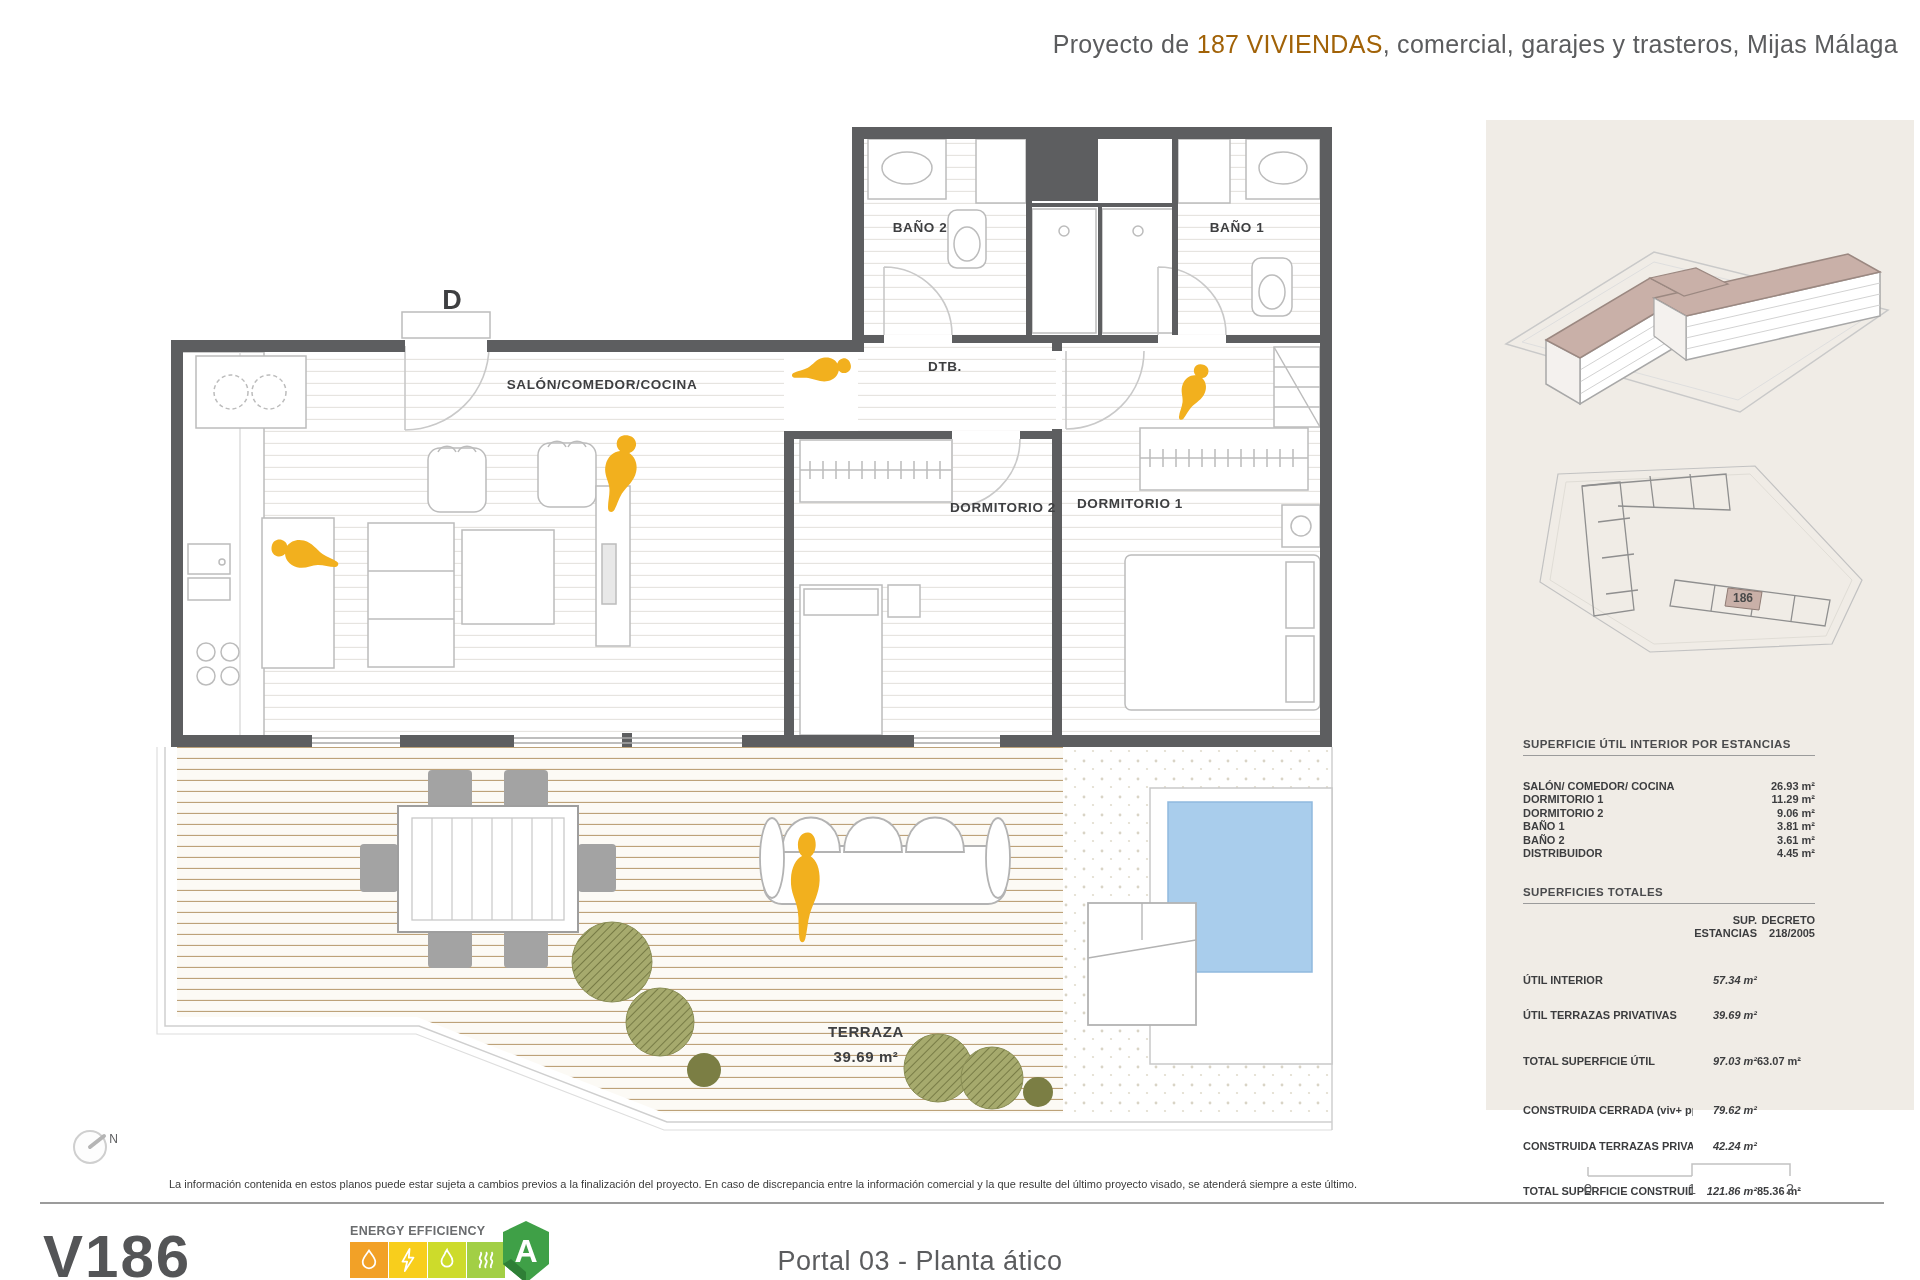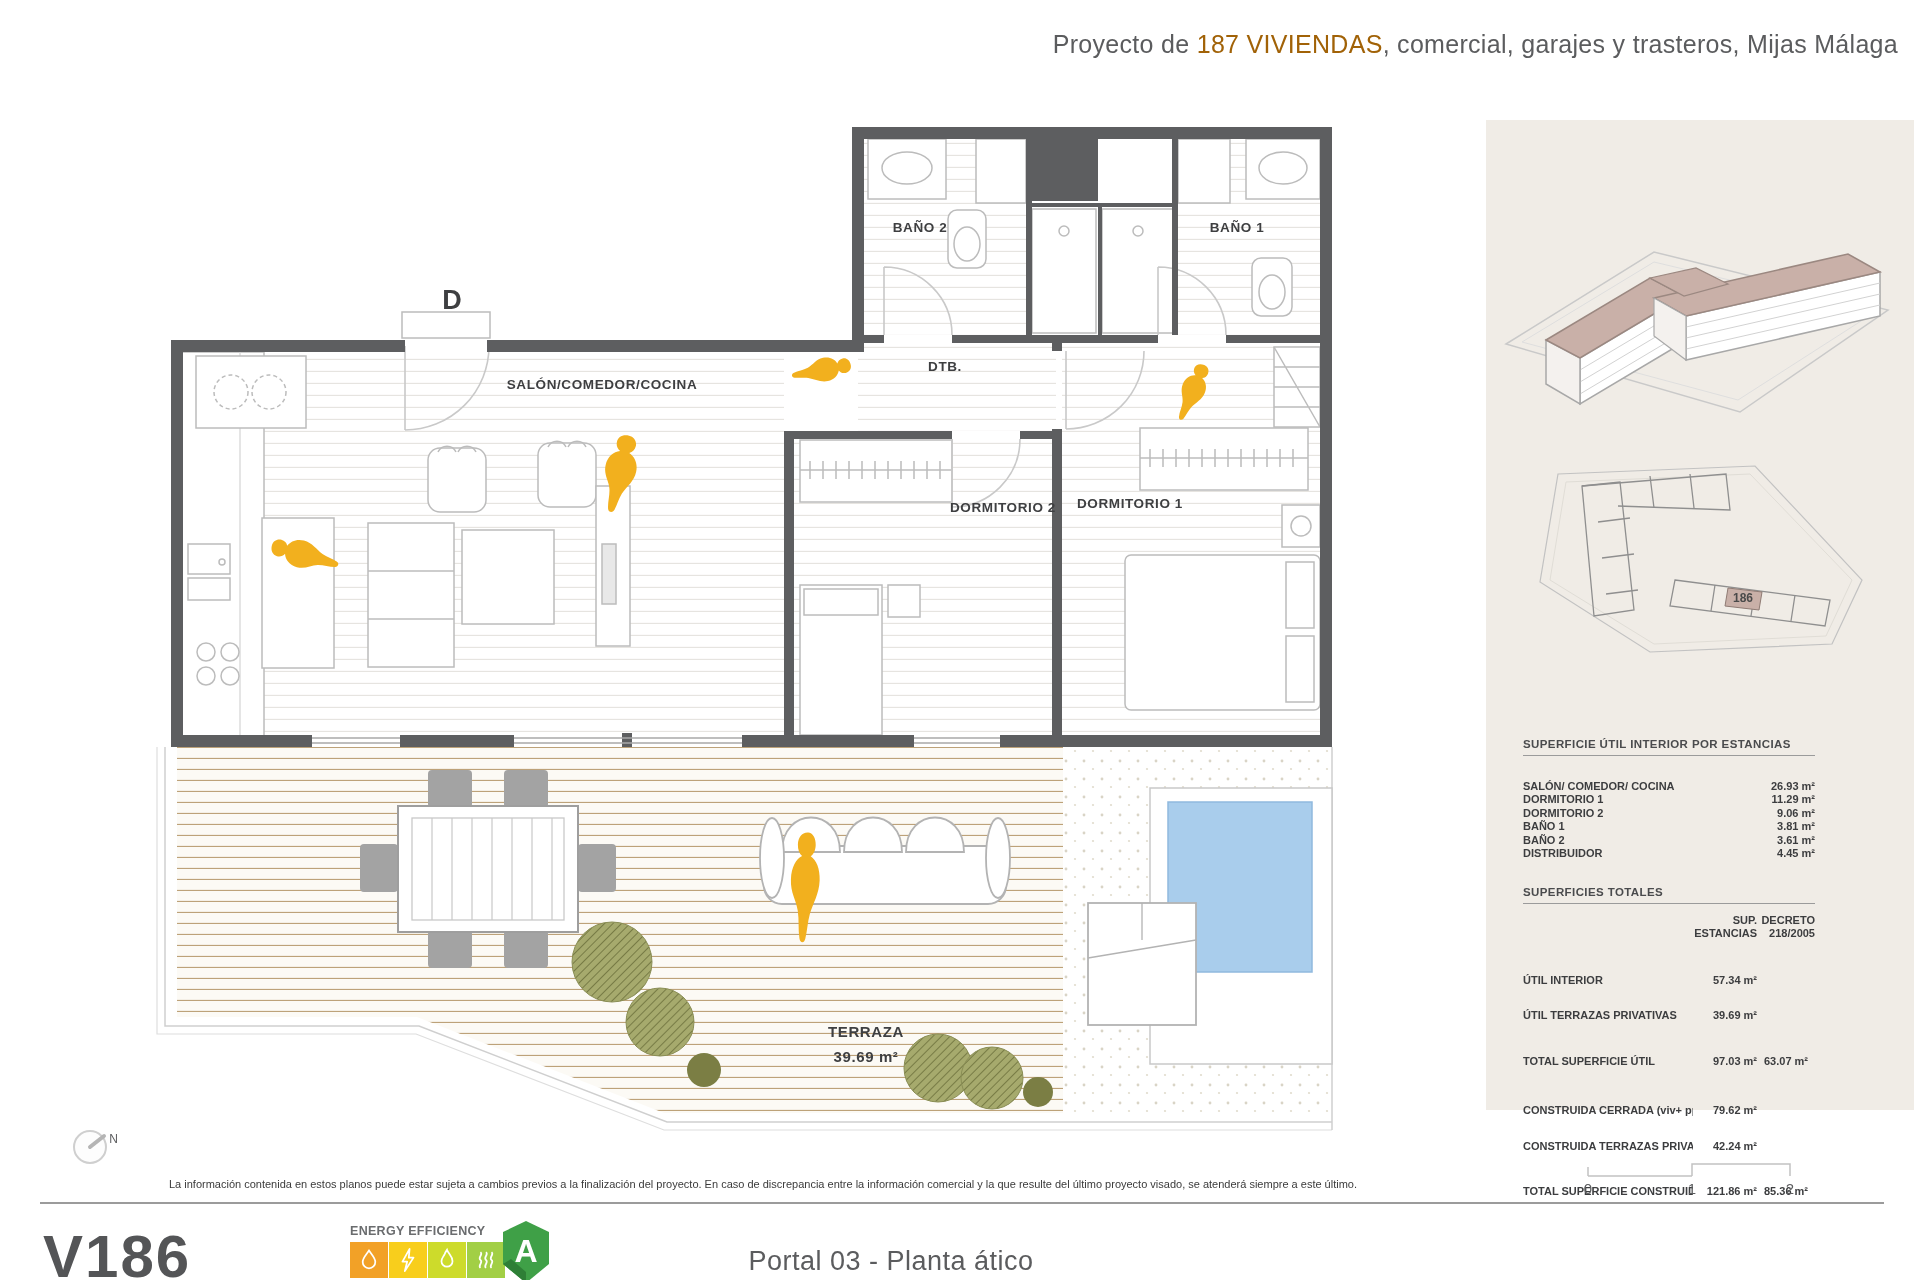--- a/index.html
+++ b/index.html
@@ -18,32 +18,32 @@
   
   .panel{left:1486px;top:120px;width:428px;height:990px;background:#f0ece6;}
   .tbl{position:absolute;left:1523px;width:292px;}
   .tbl .title{font-size:11.5px;font-weight:700;letter-spacing:.4px;color:#4a4b4d;
               border-bottom:1px solid #9b9b9b;padding-bottom:5px;}
   .row{display:flex;align-items:baseline;font-size:11px;font-weight:700;line-height:13.4px;
        color:#3c3d3f;white-space:nowrap;}
   .row .l{flex:1;overflow:hidden;}
   .row .v{text-align:right;}
   .est .row .v{width:80px;}
-  .tot .row .p{width:64px;text-align:right;}
-  .tot .row .d{width:58px;text-align:center;margin-top:32px;}
+  .tot .row .p{width:64px;text-align:right;font-style:italic;}
+  .tot .row .d{width:58px;text-align:left;margin-top:32px;}
   .colhead{display:flex;font-size:11px;font-weight:700;color:#3c3d3f;line-height:13px;
            margin-top:10px;}
   .colhead .sp{flex:1;}
   .colhead .c{width:64px;text-align:right;}
   .colhead .c2{width:58px;text-align:right;}
   
   .disclaimer{left:48px;top:1178px;width:1430px;font-size:11px;color:#3b3b3b;text-align:center;}
   .rule{left:40px;top:1202px;width:1844px;height:2px;background:#9b9b9b;}
   .unitcode{left:43px;top:1222px;font-size:60px;font-weight:800;color:#545557;letter-spacing:2px;}
-  .plantitle{left:891px;top:1246px;transform:translateX(-50%);font-size:27px;color:#5b5c5e;
+  .plantitle{left:920px;top:1246px;transform:translateX(-50%);font-size:27px;color:#5b5c5e;
              letter-spacing:.5px;white-space:nowrap;}
   .scalenum{position:absolute;font-size:15px;color:#5b5c5e;transform:translate(-50%,0);}
   
   .energy{left:350px;top:1224px;width:200px;height:62px;}
   .energy .etitle{font-size:12.5px;font-weight:700;color:#6a6c6e;letter-spacing:.3px;white-space:nowrap;}
   .energy .cells{display:flex;gap:1px;margin-top:4px;}
   .energy .cell{width:38px;height:36px;display:flex;align-items:center;justify-content:center;}
   .eshield{position:absolute;left:152px;top:-4px;}
   .north-n{font-size:12px;color:#5b5c5e;font-weight:400;}
 </style>

